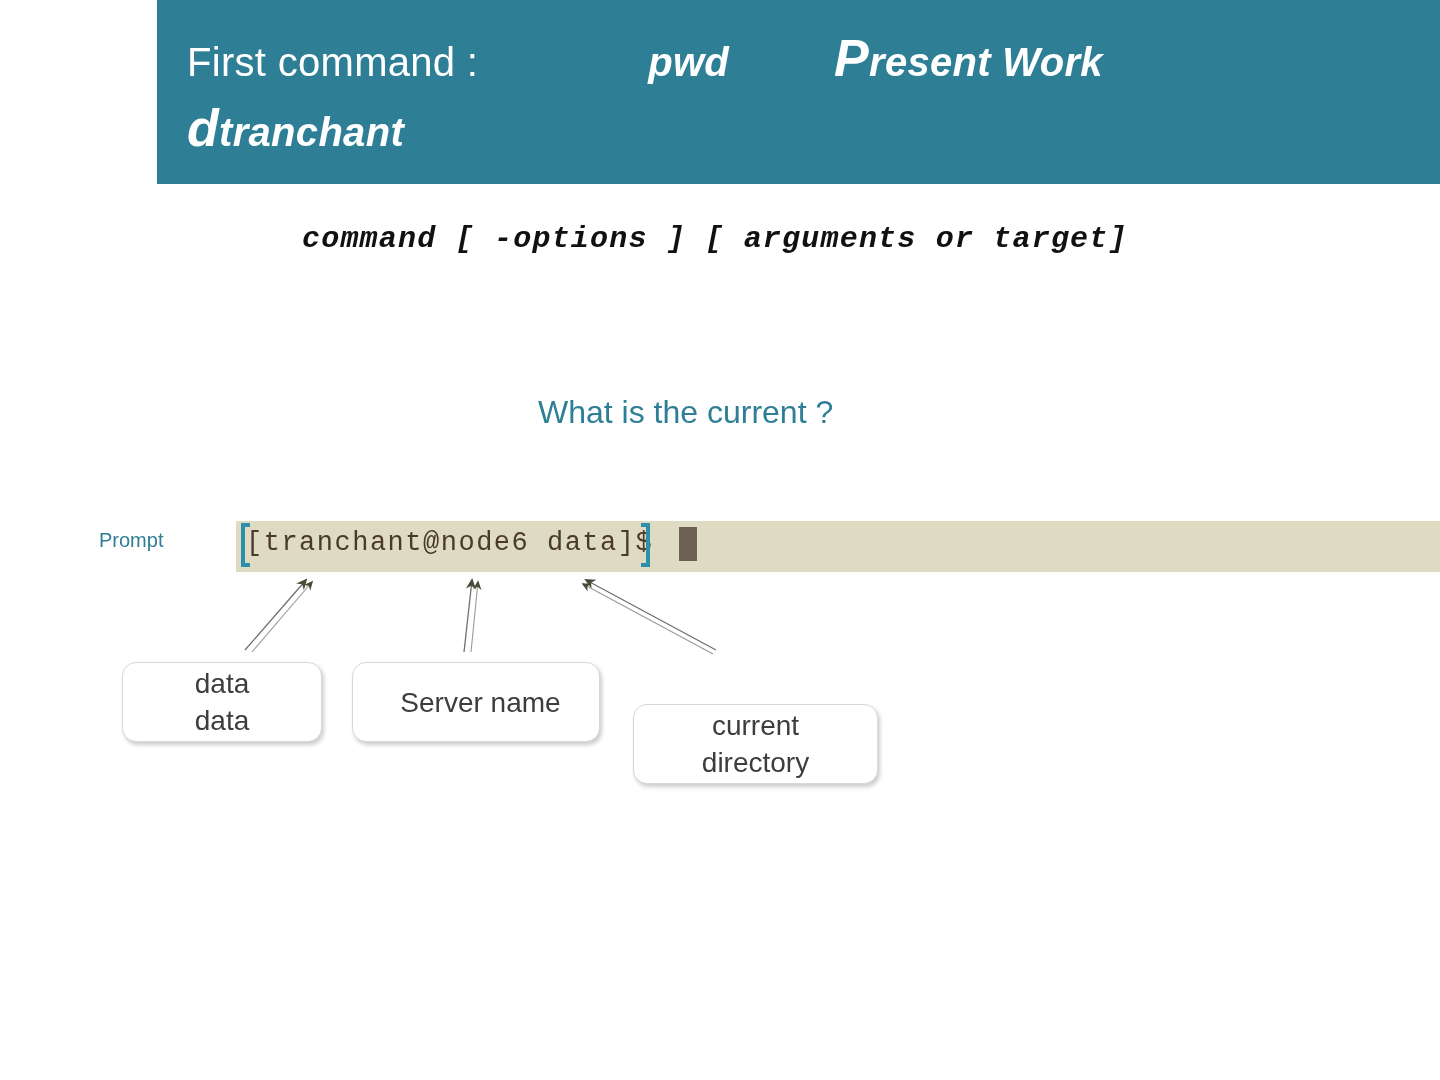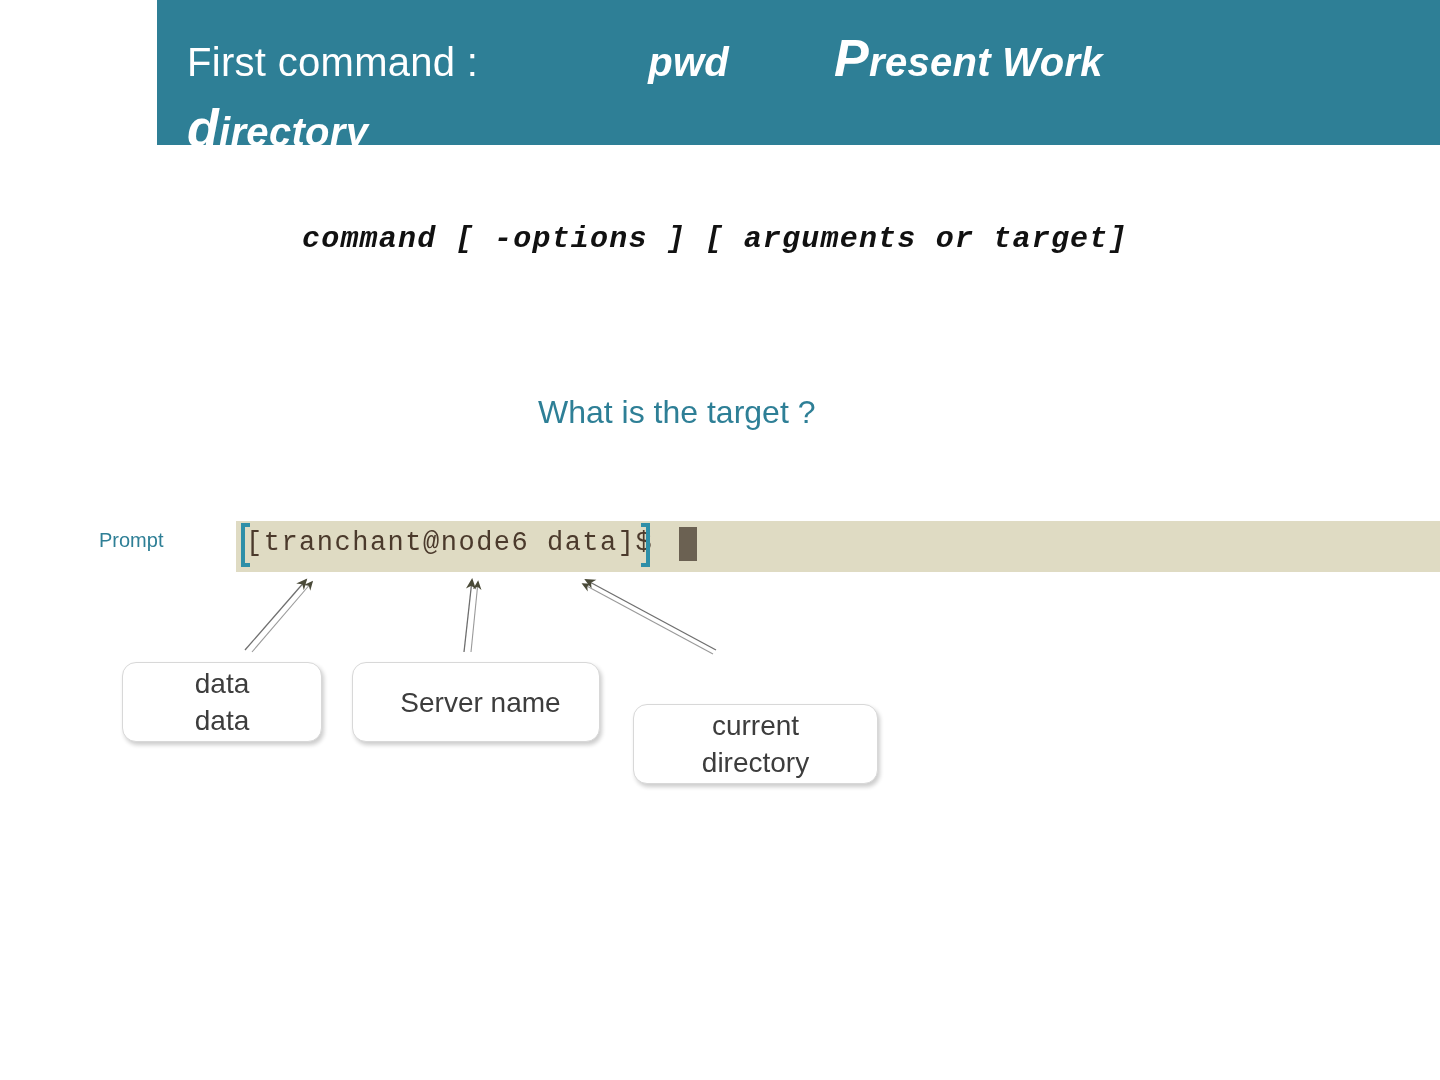--- a/index.html
+++ b/index.html
@@ -14,21 +14,21 @@
     overflow: hidden;
     font-family: "Liberation Sans", sans-serif;
   }
 
   
   #header-banner {
     position: absolute;
     left: 157px;
     top: 0px;
     width: 1283px;
-    height: 145px;
+    height: 184px;
     background: #2E7F96;
     box-sizing: border-box;
     padding: 22px 0 16px 30px;
   }
   #header-title {
     color: #ffffff;
     font-family: "Liberation Sans", sans-serif;
     font-size: 40px;
     line-height: 72px;
     font-weight: normal;
@@ -165,27 +165,27 @@
   #callout-user-name    { left: 122px; top: 662px; width: 200px; height: 80px; }
   #callout-server-name  { left: 352px; top: 662px; width: 248px; height: 80px; padding-left: 9px; }
   #callout-current-dir  { left: 633px; top: 662px; width: 245px; height: 80px; margin-top: 42px; }
 </style>
 </head>
 <body>
 
 <div id="header-banner">
   <div id="header-title">
     <span class="ttl-plain">First command :</span><span class="ttl-gap-a"></span><span class="ttl-ital">pwd</span><span class="ttl-gap-b"></span><span class="ttl-cap">P</span><span class="ttl-ital">resent Work</span>
-    <span id="header-title-line2"><span class="ttl-cap">d</span><span class="ttl-ital">irectory</span></span>
+    <span id="header-title-line2"><span class="ttl-cap">d</span><span class="ttl-ital">tranchant</span></span>
   </div>
 </div>
 
 <div id="command-syntax">command [ -options ] [ arguments or target]</div>
 
-<div id="question-line">What is the target ?</div>
+<div id="question-line">What is the current ?</div>
 
 <div id="prompt-label">Prompt</div>
 
 <div id="terminal-strip">
   <span id="terminal-text">[tranchant@node6 data]$</span>
 </div>
 <div id="terminal-cursor"></div>
 <div class="bracket-overlay" id="bracket-open"></div>
 <div class="bracket-overlay" id="bracket-close"></div>
 

